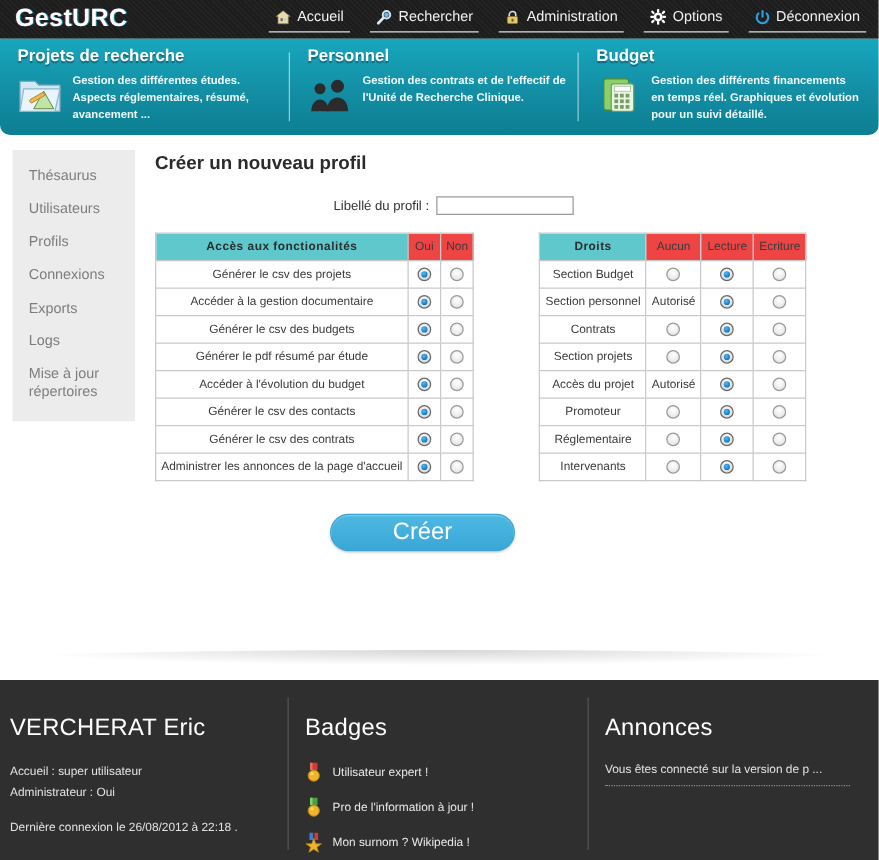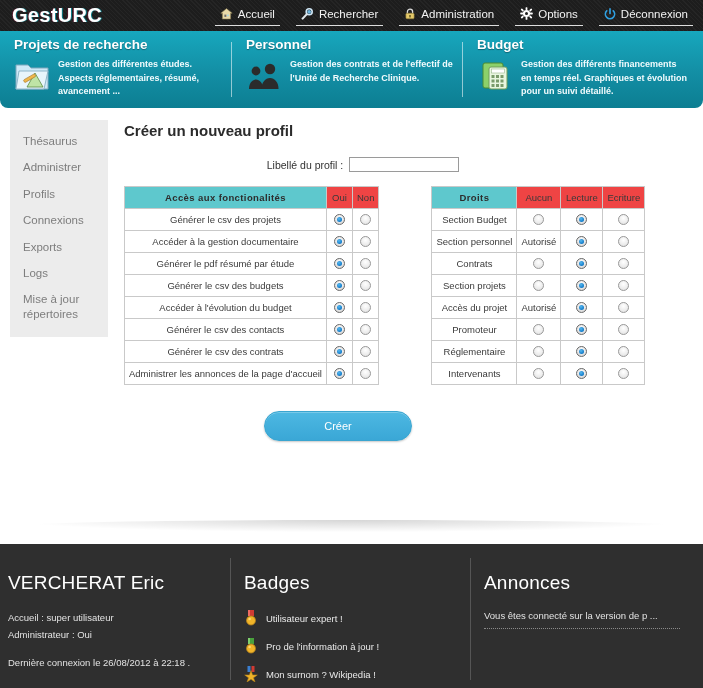--- a/index.html
+++ b/index.html
@@ -149,21 +149,21 @@
     width: 5px; height: 5px; border-radius: 50%;
     background: radial-gradient(circle at 40% 35%, #56b8ef 0%, #1079c8 70%, #0a5c9c 100%);
   }
 
   .btn-wrap { margin-top: 26px; display: flex; justify-content: center; padding-right: 140px; }
   .btn-creer {
     width: 148px; height: 30px;
     border-radius: 15px;
     border: 1px solid #3aa5d0;
     background: linear-gradient(to bottom, #4db8e2 0%, #3aa7d6 100%);
-    color: #ffffff; font-size: 11px;
+    color: #ffffff; font-size: 19px;
     font-family: "Liberation Sans", sans-serif;
     cursor: pointer;
     box-shadow: 0 1px 2px rgba(0,0,0,0.22), inset 0 1px 0 rgba(255,255,255,0.25);
   }
 
   
   .sheet-shadow {
     position: absolute; left: 18px; top: 520px; width: 667px; height: 12px;
     border-radius: 50%;
     background: radial-gradient(ellipse at 50% 0%, rgba(0,0,0,0.16) 0%, rgba(0,0,0,0.0) 72%);
@@ -340,21 +340,21 @@
           </svg>
         </span>
         <span class="bdesc">Gestion des différents financements en temps réel. Graphiques et évolution pour un suivi détaillé.</span>
       </div>
     </div>
 
   </div>
 
   <div class="sidebar">
     <div class="side-item">Thésaurus</div>
-    <div class="side-item">Administrer</div>
+    <div class="side-item">Utilisateurs</div>
     <div class="side-item">Profils</div>
     <div class="side-item">Connexions</div>
     <div class="side-item">Exports</div>
     <div class="side-item">Logs</div>
     <div class="side-item">Mise à jour répertoires</div>
   </div>
 
   <div class="main">
 
     <h1 class="page-title">Créer un nouveau profil</h1>
@@ -379,26 +379,26 @@
             <td class="namecell">Générer le csv des projets</td>
             <td class="radiocell hl-green"><span class="radio on"></span></td>
             <td class="radiocell"><span class="radio"></span></td>
           </tr>
           <tr>
             <td class="namecell">Accéder à la gestion documentaire</td>
             <td class="radiocell hl-green"><span class="radio on"></span></td>
             <td class="radiocell"><span class="radio"></span></td>
           </tr>
           <tr>
+            <td class="namecell">Générer le csv des budgets</td>
+            <td class="radiocell hl-green"><span class="radio on"></span></td>
+            <td class="radiocell"><span class="radio"></span></td>
+          </tr>
+          <tr>
             <td class="namecell">Générer le pdf résumé par étude</td>
-            <td class="radiocell hl-green"><span class="radio on"></span></td>
-            <td class="radiocell"><span class="radio"></span></td>
-          </tr>
-          <tr>
-            <td class="namecell">Générer le csv des budgets</td>
             <td class="radiocell hl-green"><span class="radio on"></span></td>
             <td class="radiocell"><span class="radio"></span></td>
           </tr>
           <tr>
             <td class="namecell">Accéder à l'évolution du budget</td>
             <td class="radiocell hl-green"><span class="radio on"></span></td>
             <td class="radiocell"><span class="radio"></span></td>
           </tr>
           <tr>
             <td class="namecell">Générer le csv des contacts</td>

